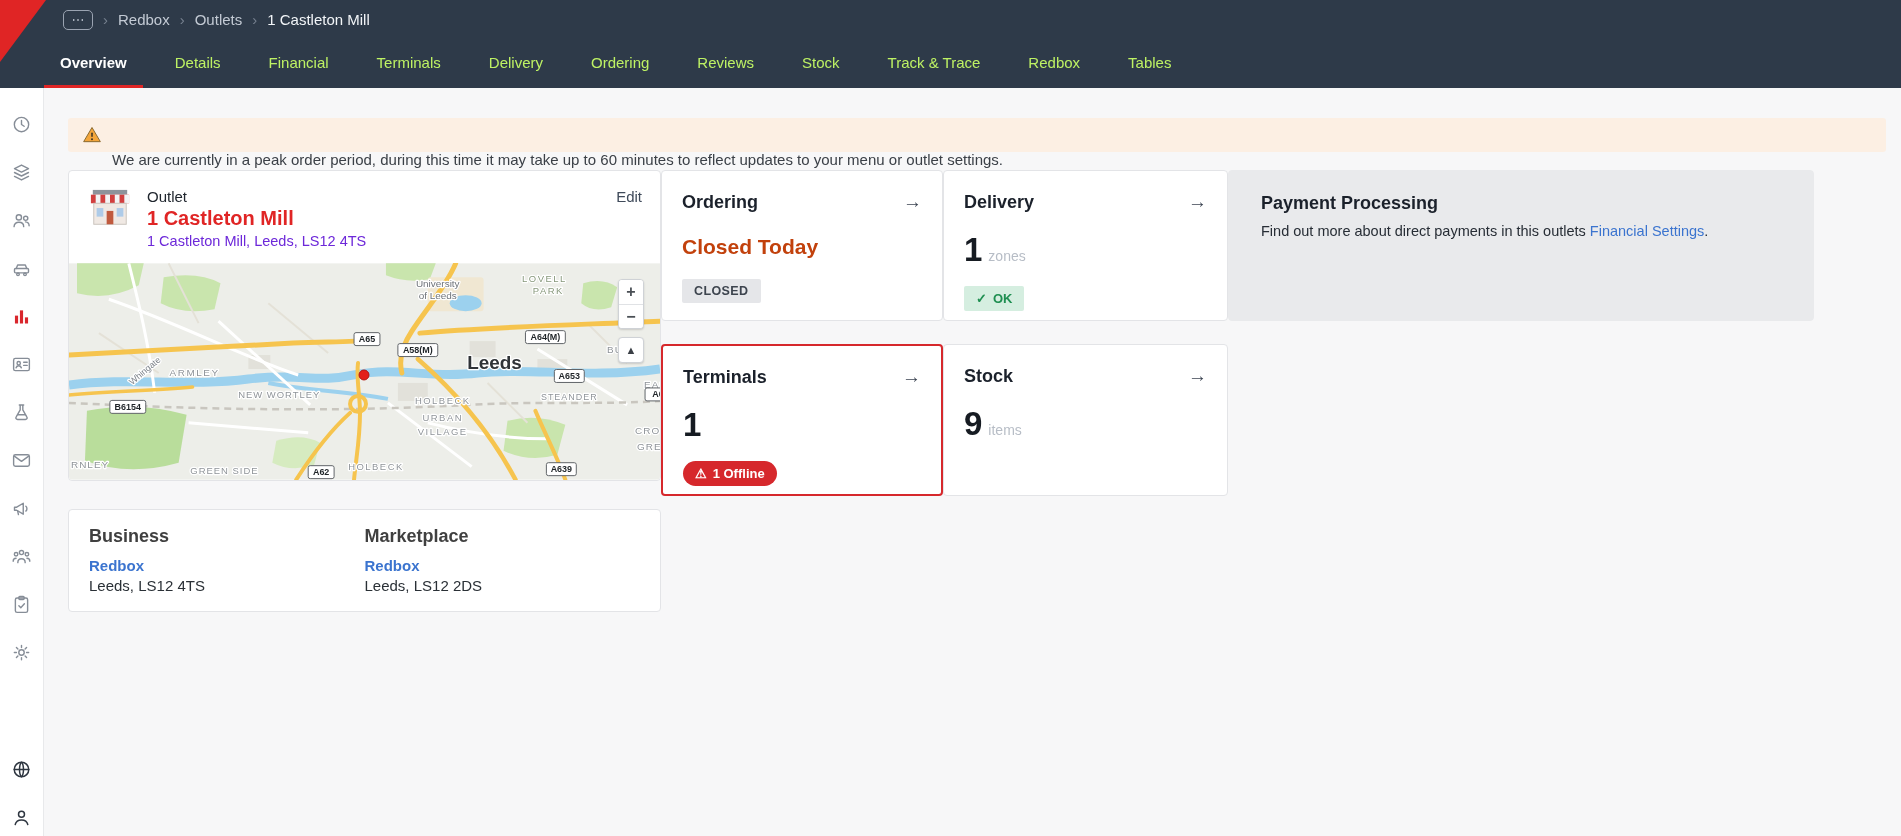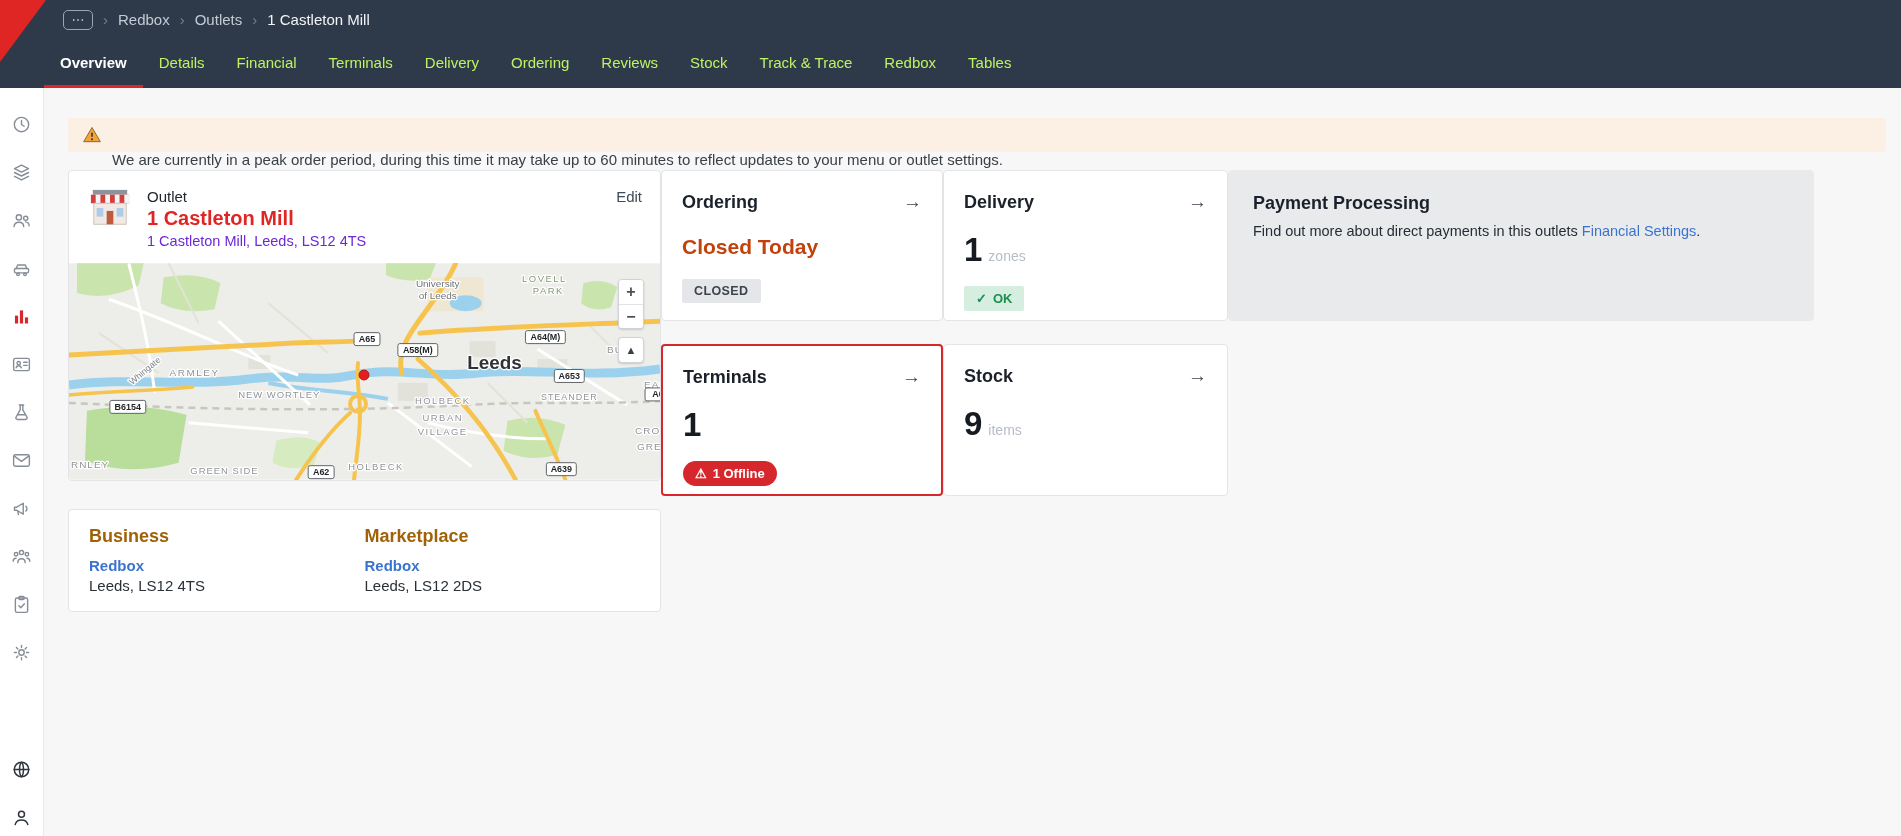--- a/index.html
+++ b/index.html
@@ -15,21 +15,21 @@
   .apps-btn { margin-left:63px; width:30px; height:20px; border:1.5px solid #9aa3b1;
     border-radius:5px; background:transparent; color:#cfd6e0; font-size:13px; line-height:1;
     display:flex; align-items:center; justify-content:center; cursor:pointer; }
   .breadcrumb { display:flex; align-items:center; gap:10px; margin-left:10px; font-size:15px; }
   .crumb-sep { color:#76808f; font-size:15px; }
   .crumb { color:#c3cad4; text-decoration:none; cursor:pointer; }
   .crumb.current { color:#f2f5f8; cursor:default; }
 
   
   .tabbar { position:absolute; top:39px; left:0; width:1901px; height:49px;
-    background:#2e3a49; display:flex; align-items:stretch; padding-left:44px; z-index:5; }
+    background:#2e3a49; display:flex; align-items:stretch; padding-left:44px; z-index:5;gap:16px; }
   .tab { display:flex; align-items:center; padding:0 16px; font-size:15px; color:#bef264;
     text-decoration:none; border-bottom:3px solid transparent; cursor:pointer; }
   .tab.active { color:#ffffff; font-weight:600; border-bottom-color:#e02525; }
 
   
   .sidebar { position:absolute; top:88px; left:0; width:44px; height:748px; background:#ffffff;
     border-right:1px solid #e8e9eb; display:flex; flex-direction:column; z-index:4; }
   .side-top { display:flex; flex-direction:column; align-items:center; padding-top:26px; gap:27px; }
   .side-bottom { margin-top:auto; display:flex; flex-direction:column; align-items:center; gap:27px; padding-bottom:8px; }
   .sbtn { background:none; border:none; padding:0; cursor:pointer; height:21px; }
@@ -82,29 +82,29 @@
   .badge-row { margin-top:20px; }
   .badge { display:inline-flex; align-items:center; gap:6px; font-size:13px; font-weight:700;
     padding:5px 12px; border-radius:2px; }
   .badge.closed { background:#e5e6e9; color:#3d444e; letter-spacing:.4px; font-size:12.5px; }
   .badge.ok { background:#d5eee0; color:#1f8f51; }
   .badge.offline { background:#d6282c; color:#fff; border-radius:14px; font-weight:600; }
   .badge .bicon { font-size:13px; }
 
   
   .payment-card { background:#e9eaec; border:1px solid #e9eaec; border-radius:4px;
-    height:151px; padding:22px 24px; }
+    height:151px; padding:22px 32px; }
   .payment-title { font-size:18px; font-weight:700; color:#1b212b; }
   .payment-body { margin-top:9px; font-size:14.5px; color:#272d35; }
   .payment-body a { color:#3b74cf; text-decoration:none; cursor:pointer; }
 
   
   .business-card { margin-top:28px; height:103px; padding:16px 20px; display:flex; }
   .bm-col { width:276px; display:flex; flex-direction:column; }
-  .bm-heading { font-size:18px; font-weight:700; color:#a16207; margin-bottom:10px; }
+  .bm-heading { font-size:18px; font-weight:700; color:#404040; margin-bottom:10px; }
   .bm-link { font-size:15px; font-weight:700; color:#3b74cf; text-decoration:none; cursor:pointer; margin-bottom:3px; }
   .bm-address { font-size:15px; color:#2a3036; }
 </style>
 </head>
 <body>
 
 <div class="stage">
 
   <button class="logo"></button>
 

